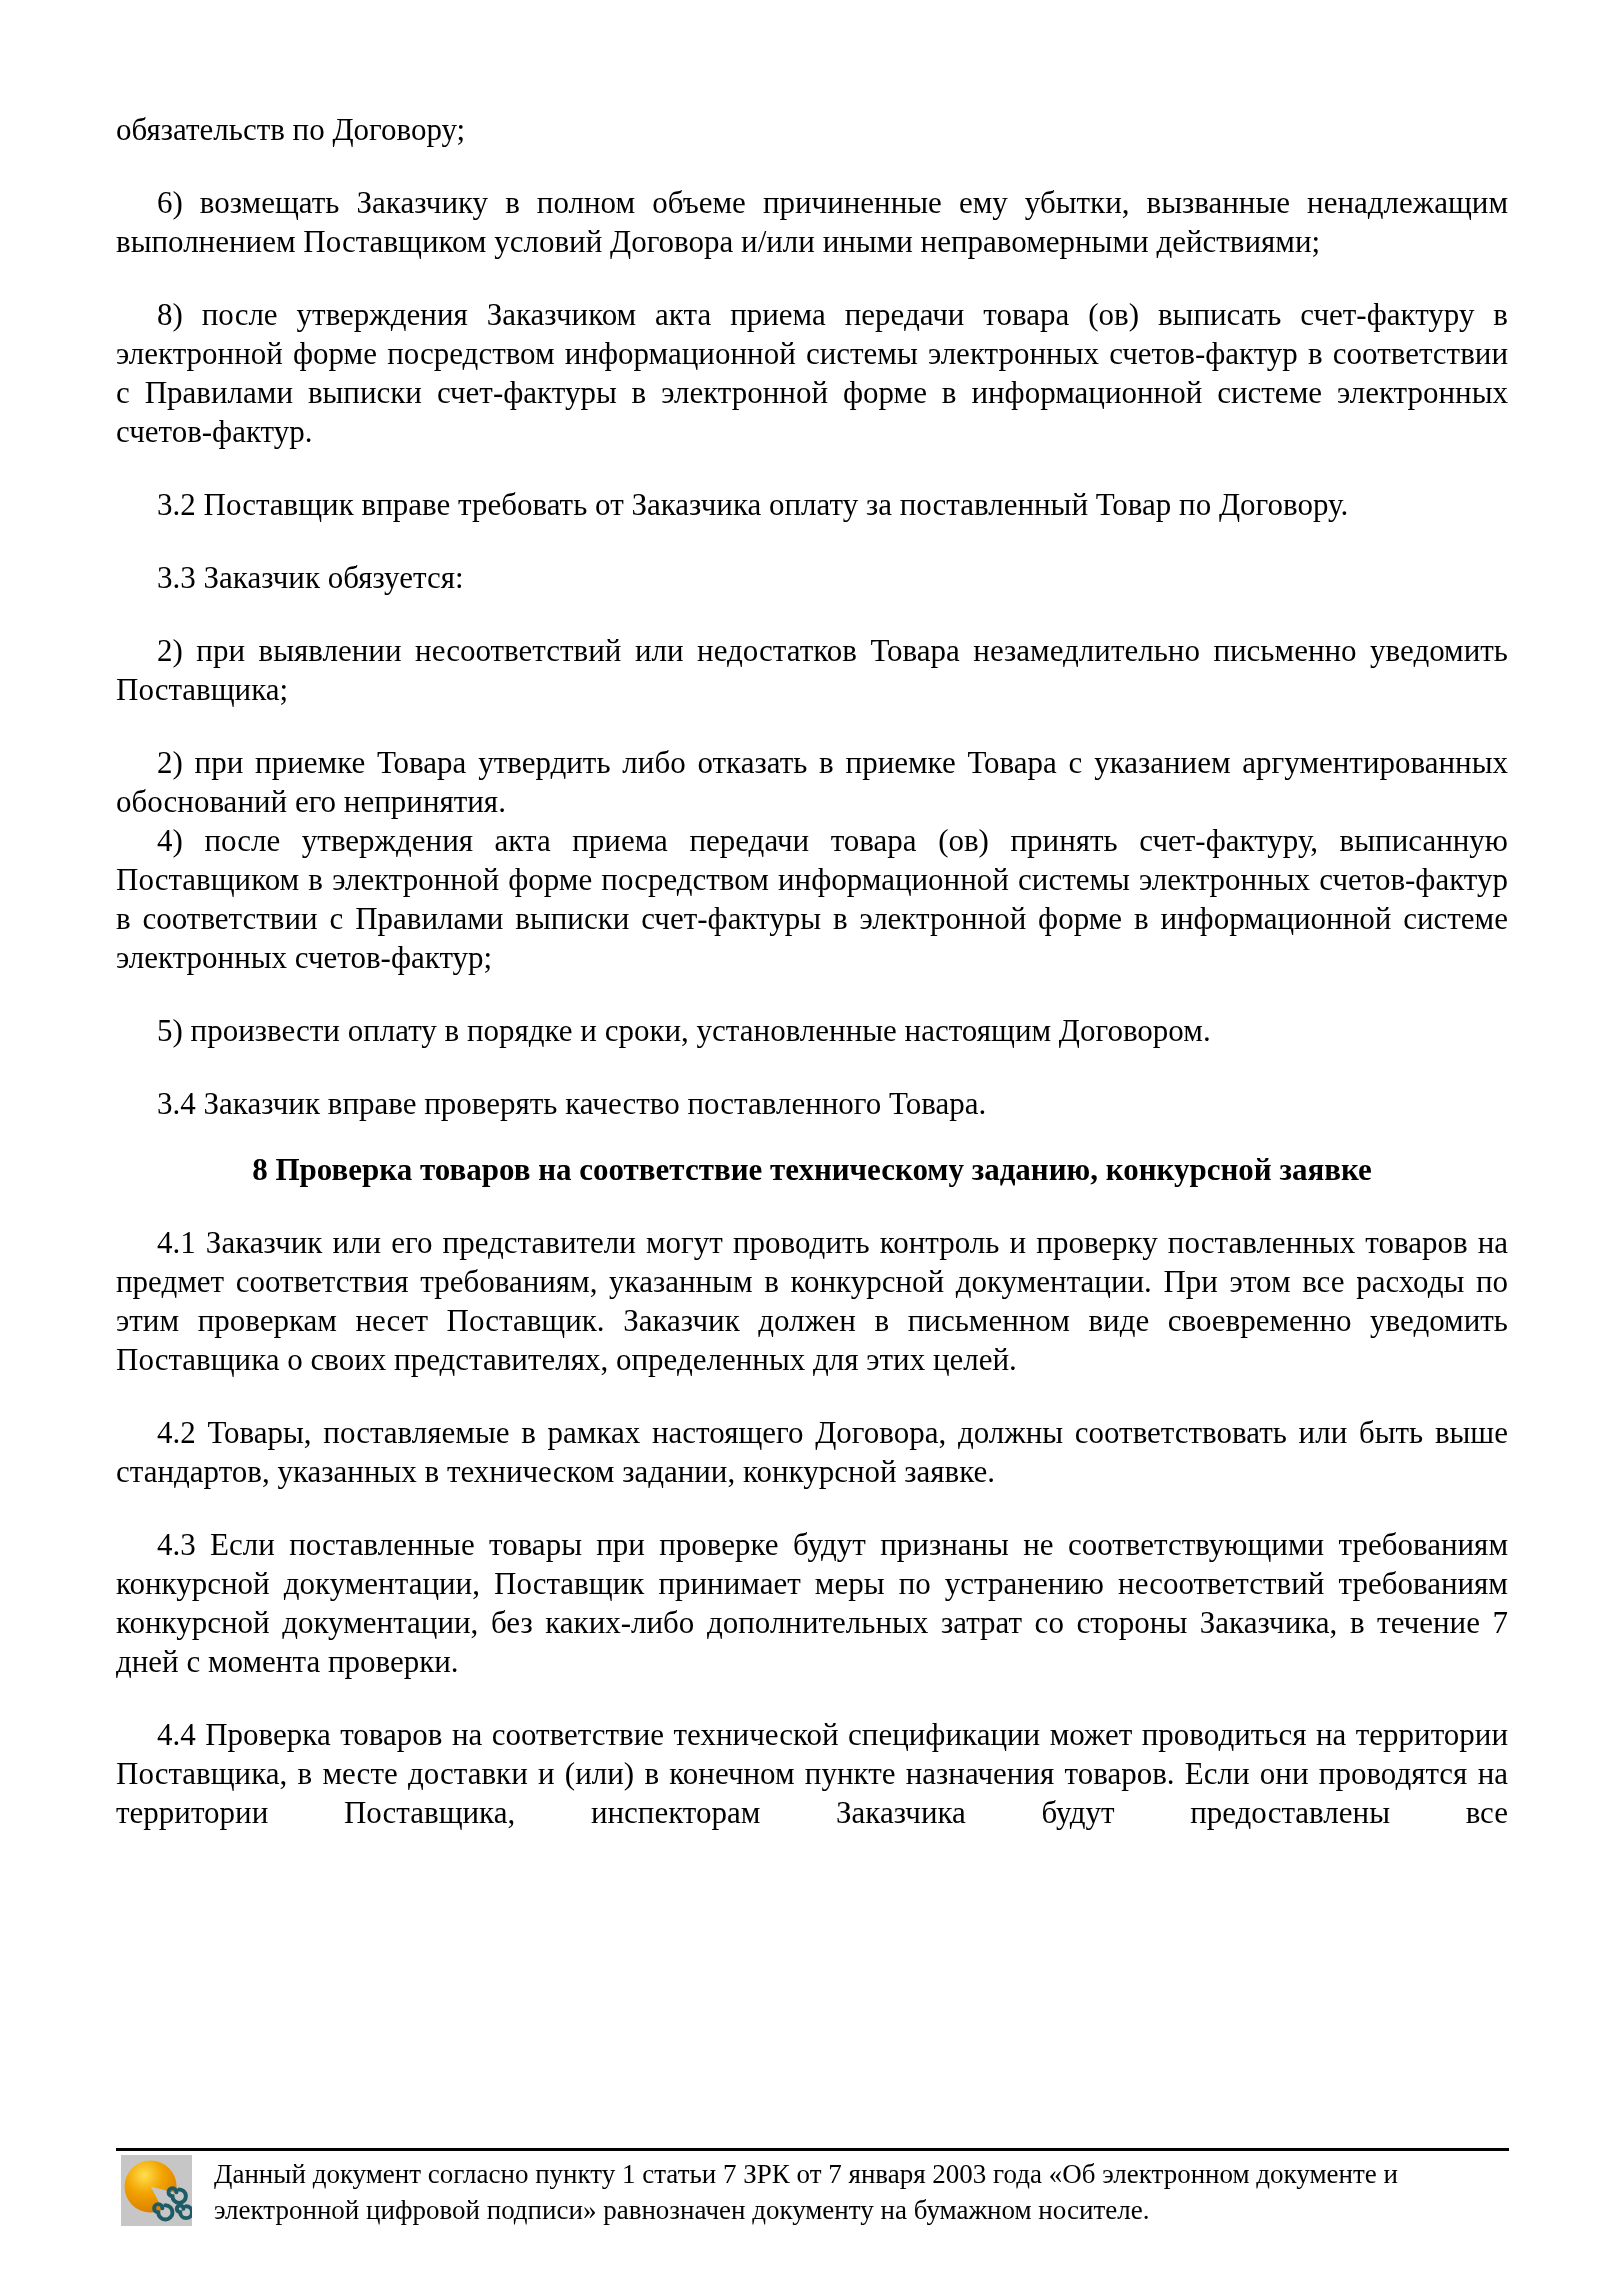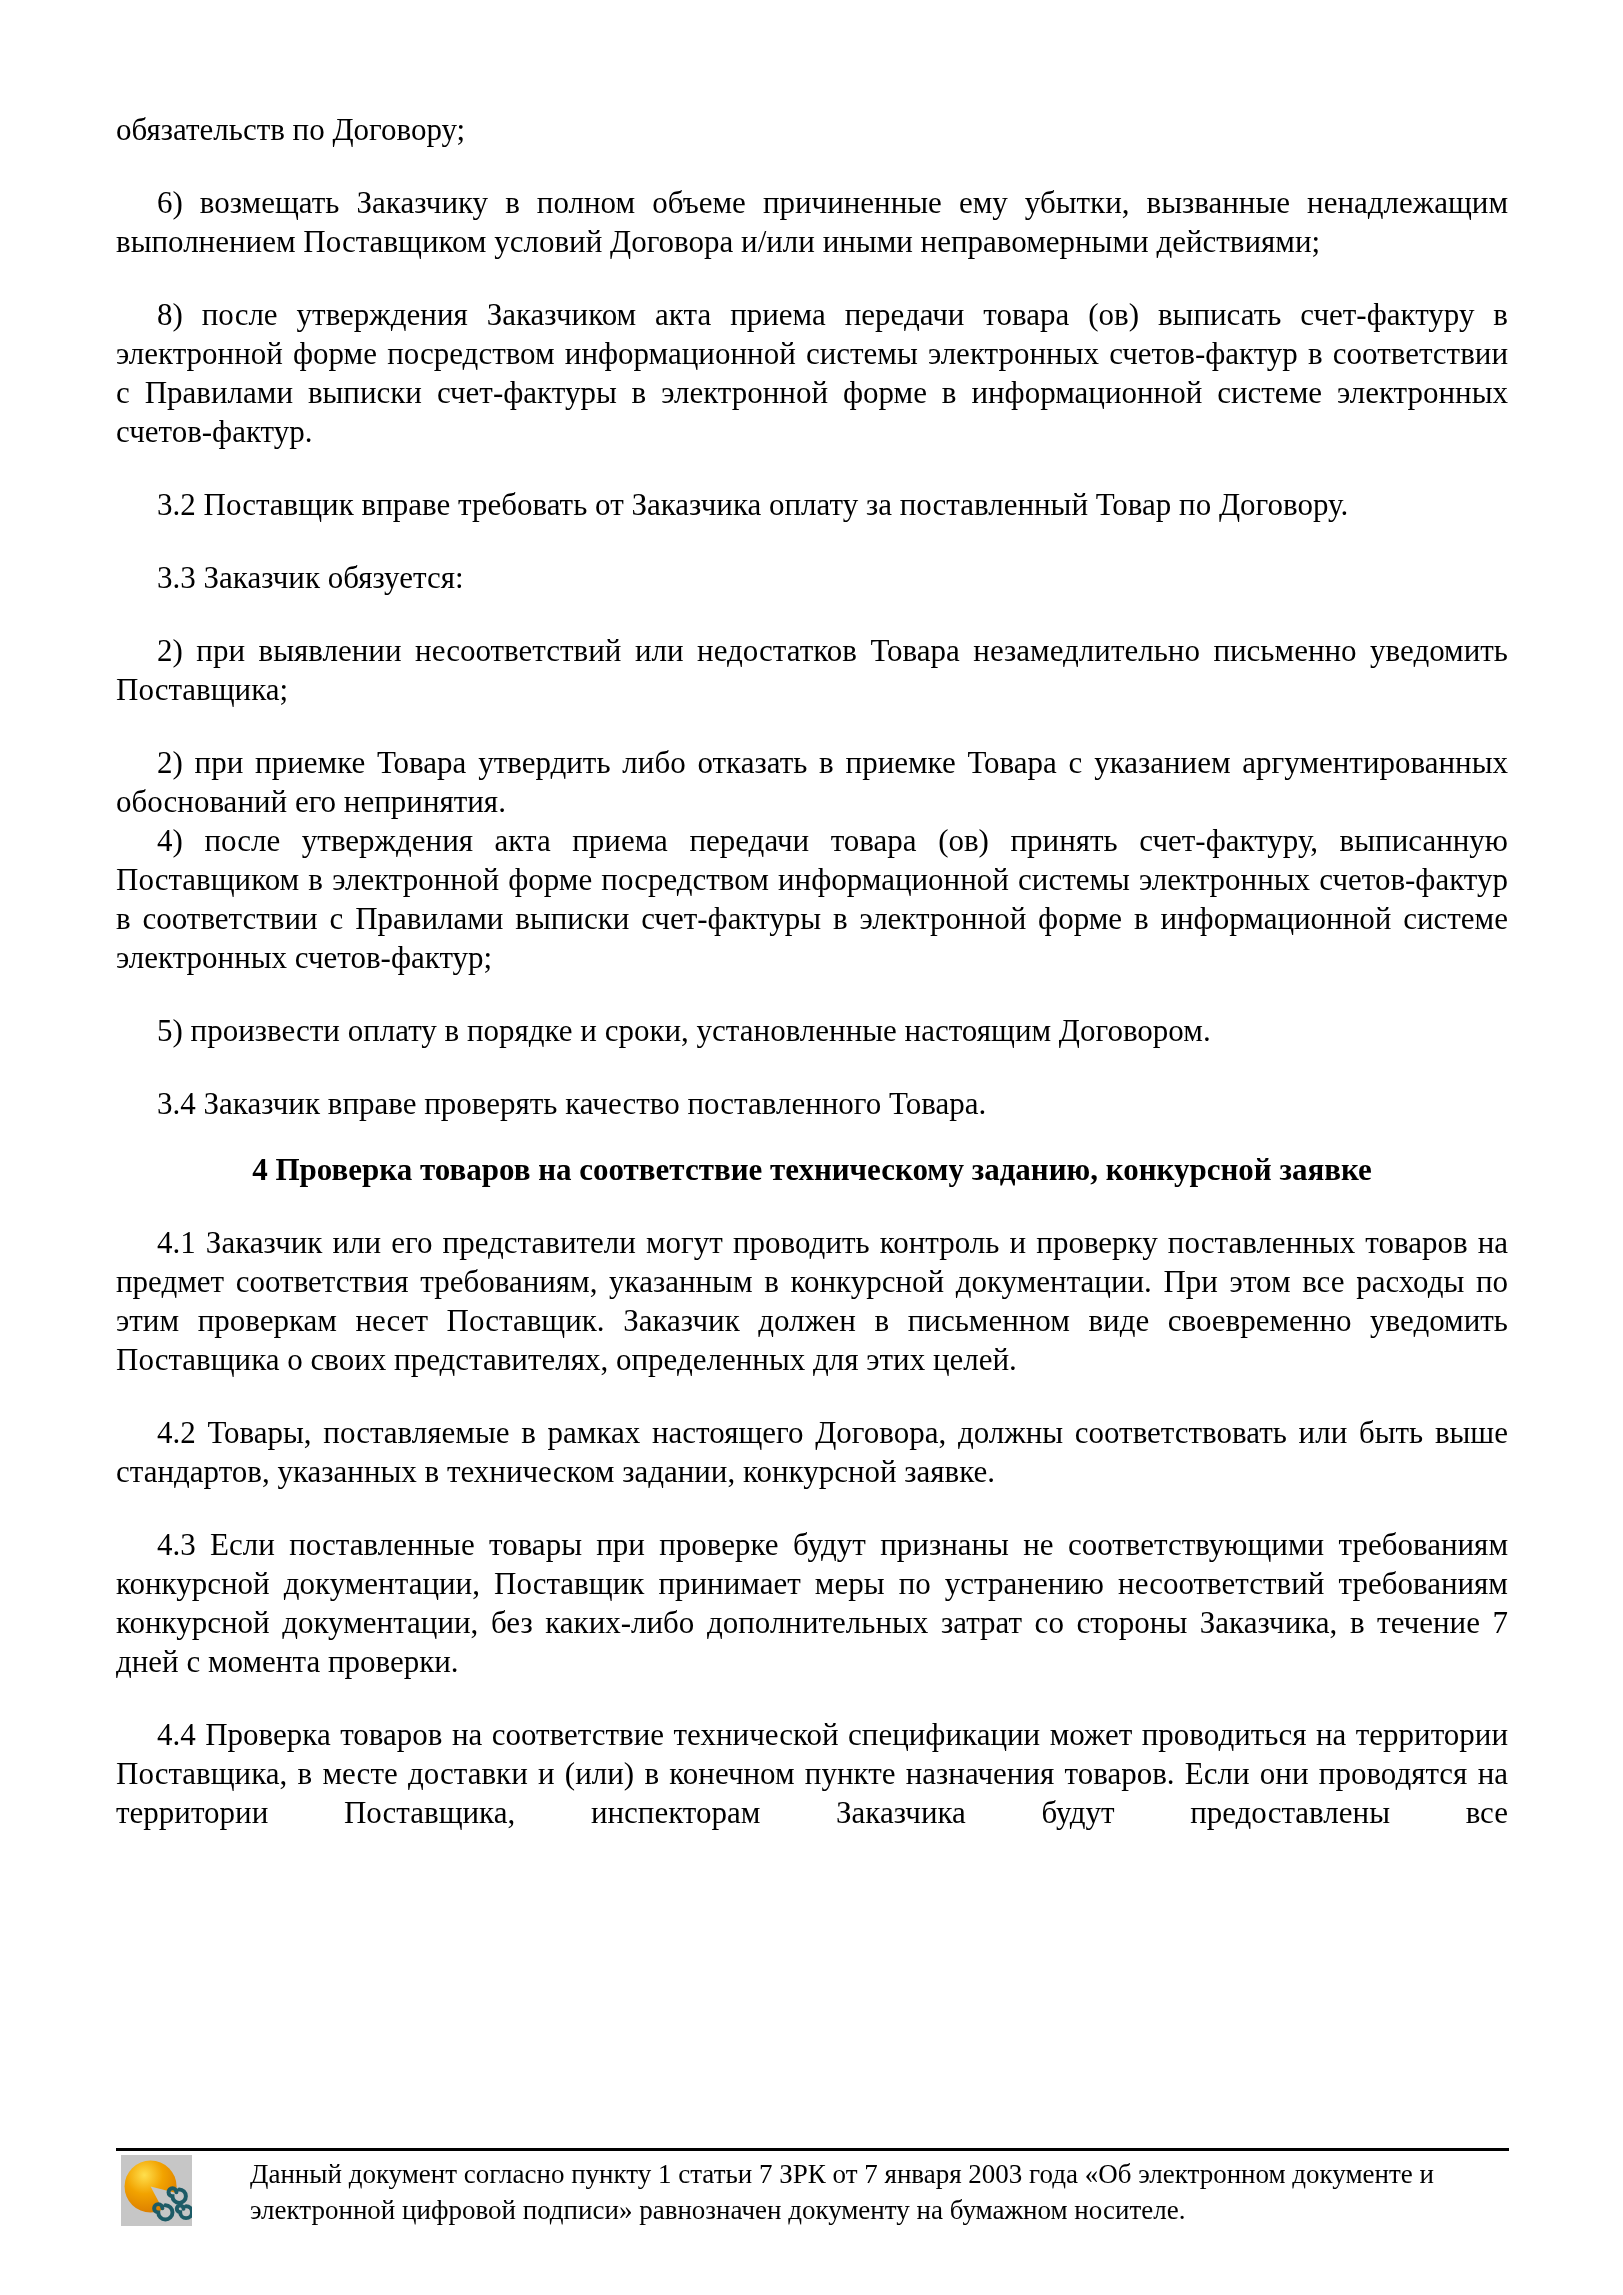--- a/index.html
+++ b/index.html
@@ -38,21 +38,20 @@
     width: 1393px;
     height: 0;
     border-top: 3.3px solid #000000;
   }
   .footer {
     position: absolute;
     left: 121px;
     top: 2155px;
     display: flex;
     align-items: flex-start;
-    gap: 36px;
   }
   .footer-icon {
     width: 71px;
     height: 71px;
     flex: 0 0 auto;
   }
   .footer-text {
     margin-left: 22px;
     margin-top: 1.3px;
     font-size: 27px;
@@ -70,21 +69,21 @@
     <div class="p">обязательств по Договору;</div>
     <div class="p ind">6) возмещать Заказчику в полном объеме причиненные ему убытки, вызванные ненадлежащим выполнением Поставщиком условий Договора и/или иными неправомерными действиями;</div>
     <div class="p ind">8) после утверждения Заказчиком акта приема передачи товара (ов) выписать счет-фактуру в электронной форме посредством информационной системы электронных счетов-фактур в соответствии с Правилами выписки счет-фактуры в электронной форме в информационной системе электронных счетов-фактур.</div>
     <div class="p ind">3.2 Поставщик вправе требовать от Заказчика оплату за поставленный Товар по Договору.</div>
     <div class="p ind">3.3 Заказчик обязуется:</div>
     <div class="p ind">2) при выявлении несоответствий или недостатков Товара незамедлительно письменно уведомить Поставщика;</div>
     <div class="p ind tight">2) при приемке Товара утвердить либо отказать в приемке Товара с указанием аргументированных обоснований его непринятия.</div>
     <div class="p ind">4) после утверждения акта приема передачи товара (ов) принять счет-фактуру, выписанную Поставщиком в электронной форме посредством информационной системы электронных счетов-фактур в соответствии с Правилами выписки счет-фактуры в электронной форме в информационной системе электронных счетов-фактур;</div>
     <div class="p ind">5) произвести оплату в порядке и сроки, установленные настоящим Договором.</div>
     <div class="p ind tight2">3.4 Заказчик вправе проверять качество поставленного Товара.</div>
-    <div class="p heading">4 Проверка товаров на соответствие техническому заданию, конкурсной заявке</div>
+    <div class="p heading">8 Проверка товаров на соответствие техническому заданию, конкурсной заявке</div>
     <div class="p ind">4.1 Заказчик или его представители могут проводить контроль и проверку поставленных товаров на предмет соответствия требованиям, указанным в конкурсной документации. При этом все расходы по этим проверкам несет Поставщик. Заказчик должен в письменном виде своевременно уведомить Поставщика о своих представителях, определенных для этих целей.</div>
     <div class="p ind">4.2 Товары, поставляемые в рамках настоящего Договора, должны соответствовать или быть выше стандартов, указанных в техническом задании, конкурсной заявке.</div>
     <div class="p ind">4.3 Если поставленные товары при проверке будут признаны не соответствующими требованиям конкурсной документации, Поставщик принимает меры по устранению несоответствий требованиям конкурсной документации, без каких-либо дополнительных затрат со стороны Заказчика, в течение 7 дней с момента проверки.</div>
     <div class="p ind fulljust">4.4 Проверка товаров на соответствие технической спецификации может проводиться на территории Поставщика, в месте доставки и (или) в конечном пункте назначения товаров. Если они проводятся на территории Поставщика, инспекторам Заказчика будут предоставлены все</div>
   </div>
 
   <div class="footer-rule"></div>
 
   <div class="footer">
     <span class="footer-icon">

